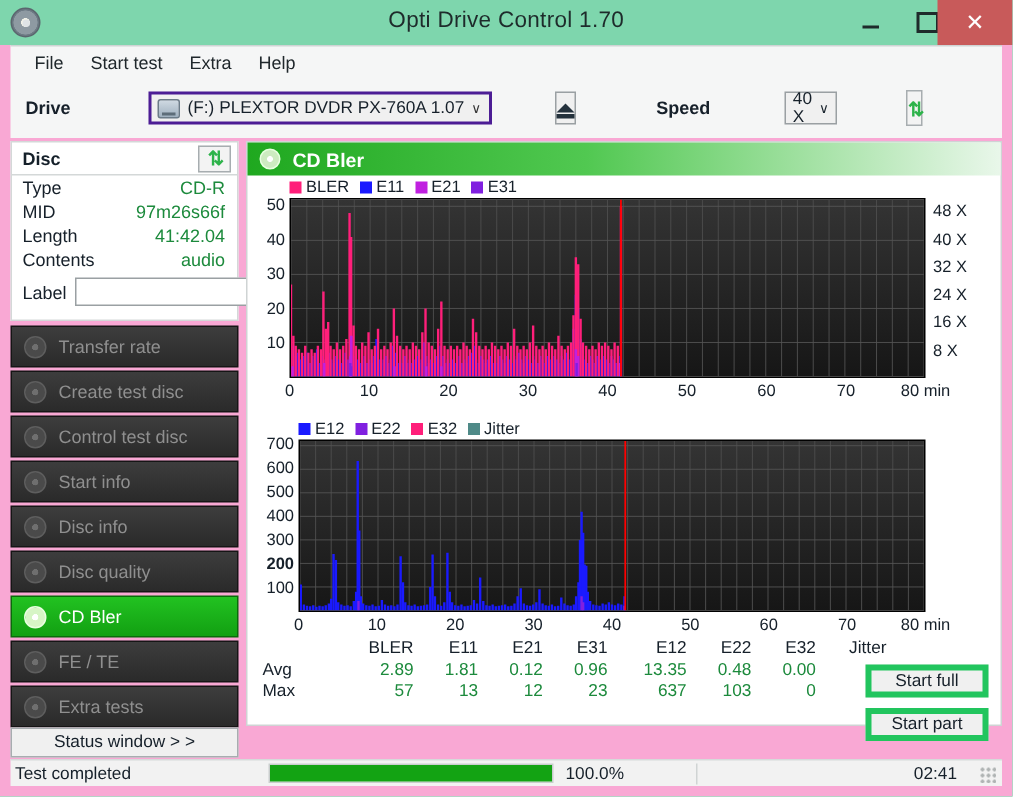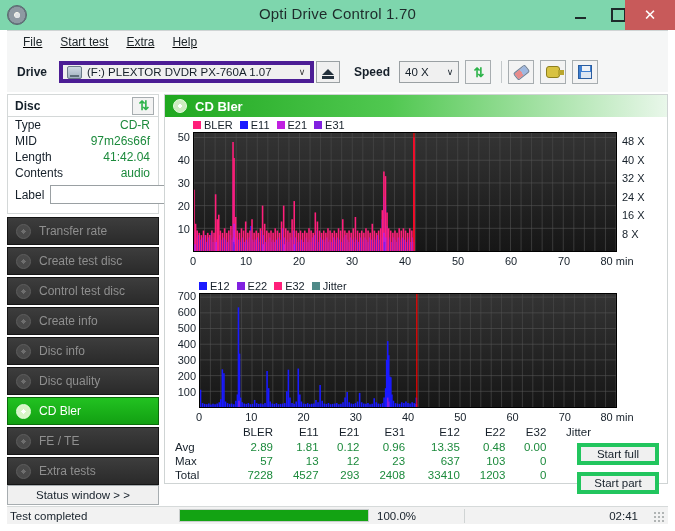--- a/index.html
+++ b/index.html
@@ -5,21 +5,21 @@
   * { box-sizing: border-box; margin: 0; padding: 0; }
   html, body {
     width: 675px; height: 531px;
     font-family: "Liberation Sans", sans-serif;
     background: #7ed6ad;
     overflow: hidden;
   }
   #app {
     position: relative;
     width: 675px; height: 531px;
-    background: #ffffff;
+    background: #f9a8d4;
   }
 
   
   #titlebar {
     position: absolute; left: 0; top: 0;
     width: 675px; height: 30px;
     background: #7ed6ad;
   }
   #app-icon {
     position: absolute; left: 7px; top: 5px;
@@ -54,40 +54,40 @@
   #btn-max span::before { content: ""; display: block; width: 11px; height: 10px; border: 2px solid #1e2b2b; }
 
   
   #menubar {
     position: absolute; left: 7px; top: 30px;
     width: 661px; height: 22px;
     background: #f5f6f6;
     border-top: 1px solid #cfd4d4;
     display: flex; align-items: center;
     padding-left: 7px;
-    text-decoration: underline;
   }
   .menu-item {
     font-size: 12px; color: #20282c;
     padding: 2px 9px; cursor: default;
   }
 
   
   #toolbar {
     position: absolute; left: 7px; top: 52px;
     width: 661px; height: 40px;
     background: #f5f6f6;
     display: flex; align-items: center;
     padding-left: 10px;
+    gap: 40px;
   }
   #drive-label { font-size: 12px; font-weight: bold; color: #16202a; margin-right: 12px; }
   #drive-select {
     width: 255px; height: 22px;
     background: #f0f0f0;
-    border: 4px solid #4c1d95;
+    border: 2px solid #4c1d95;
     display: flex; align-items: center;
     font-size: 11.5px; color: #16202a;
     position: relative;
   }
   #drive-icon {
     width: 15px; height: 13px; margin: 0 5px 0 4px;
     background: linear-gradient(#cfd9e2, #9fb0bf);
     border: 1px solid #6b7b88; border-radius: 2px;
     position: relative; flex: none;
   }
@@ -396,21 +396,21 @@
     <div class="nav-item">
         <span class="nav-ico"></span>
         <span>Create test disc</span>
       </div>
     <div class="nav-item">
         <span class="nav-ico"></span>
         <span>Control test disc</span>
       </div>
     <div class="nav-item">
         <span class="nav-ico"></span>
-        <span>Create info</span>
+        <span>Start info</span>
       </div>
     <div class="nav-item">
         <span class="nav-ico"></span>
         <span>Disc info</span>
       </div>
     <div class="nav-item">
         <span class="nav-ico"></span>
         <span>Disc quality</span>
       </div>
     <div class="nav-item active">
@@ -989,21 +989,21 @@
                 <line x1="188.62250000000003" x2="188.62250000000003" y1="115" y2="105.41666666666667" stroke="#8020e0" stroke-width="1.6"></line>
                 <line x1="189.6675" x2="189.6675" y1="115" y2="109.40972222222223" stroke="#8020e0" stroke-width="1.6"></line>
                 <line x1="217.36" x2="217.36" y1="115" y2="111.80555555555556" stroke="#8020e0" stroke-width="1.6"></line>
               </g>
               <g></g>
               <g></g>
               <line x1="217.8825" x2="217.8825" y1="0" y2="115" stroke="#ff0000" stroke-width="1.2"></line>
             </svg>
         </div>
       <div class="ytick-lab" style="top: 99.0278px;">100</div>
-          <div class="ytick-lab" style="top: 83.0556px;">200</div>
+          <div class="ytick-lab" style="top: 83.0556px; font-weight: bold;">200</div>
           <div class="ytick-lab" style="top: 67.0833px;">300</div>
           <div class="ytick-lab" style="top: 51.1111px;">400</div>
           <div class="ytick-lab" style="top: 35.1389px;">500</div>
           <div class="ytick-lab" style="top: 19.1667px;">600</div>
           <div class="ytick-lab" style="top: 3.19444px;">700</div>
           <div class="xtick-lab" style="left: 0px;">0</div>
           <div class="xtick-lab" style="left: 52.25px;">10</div>
           <div class="xtick-lab" style="left: 104.5px;">20</div>
           <div class="xtick-lab" style="left: 156.75px;">30</div>
           <div class="xtick-lab" style="left: 209px;">40</div>
@@ -1045,31 +1045,20 @@
             <td class="rowlab">Max</td>
             <td>57</td>
             <td>13</td>
             <td>12</td>
             <td>23</td>
             <td>637</td>
             <td>103</td>
             <td>0</td>
             <td>-</td>
           </tr>
-          <tr>
-            <td class="rowlab">Total</td>
-            <td>7228</td>
-            <td>4527</td>
-            <td>293</td>
-            <td>2408</td>
-            <td>33410</td>
-            <td>1203</td>
-            <td>0</td>
-            <td></td>
-          </tr>
         </tbody>
       </table>
     </div>
 
     <div id="action-btns">
       <div class="act-btn">Start full</div>
       <div class="act-btn">Start part</div>
     </div>
   </div>
 

